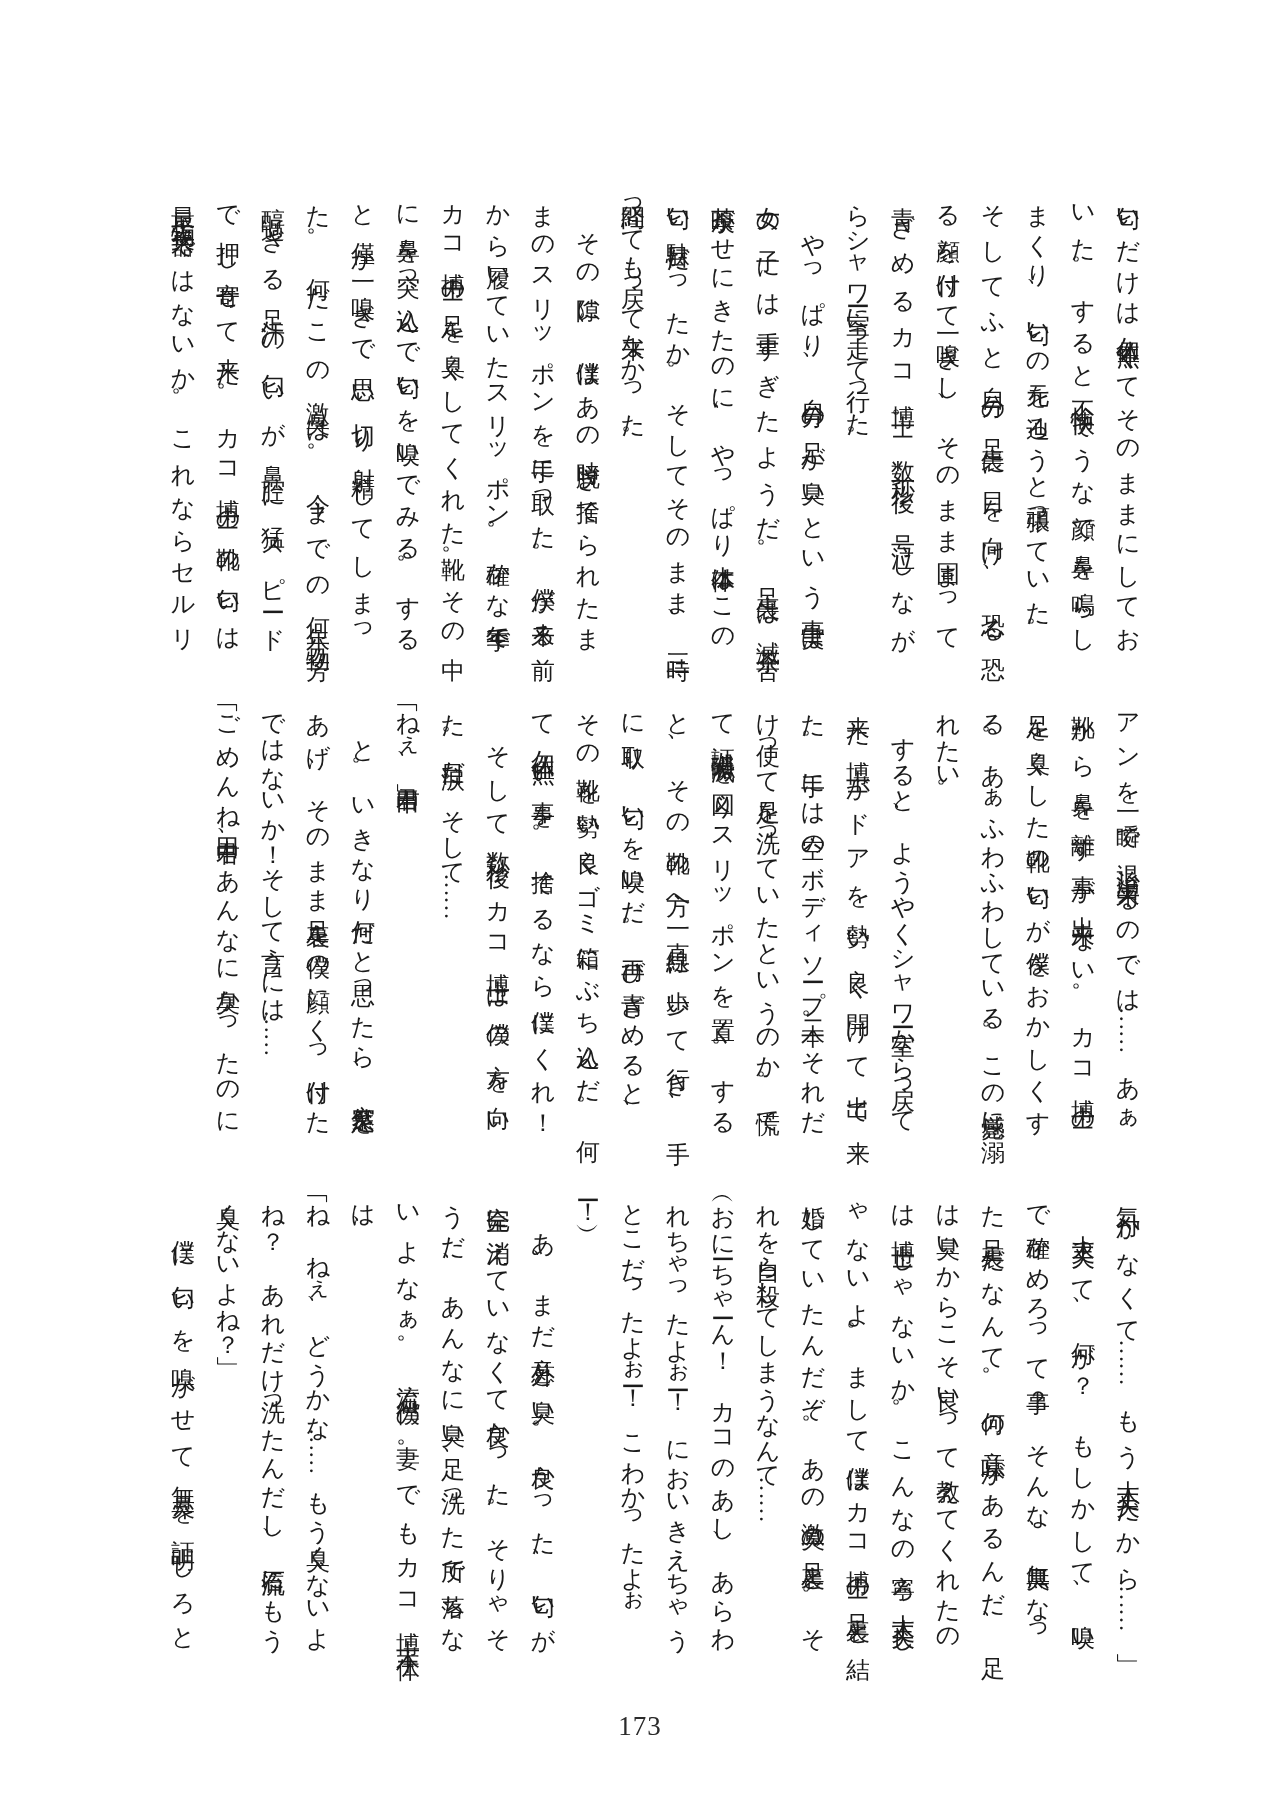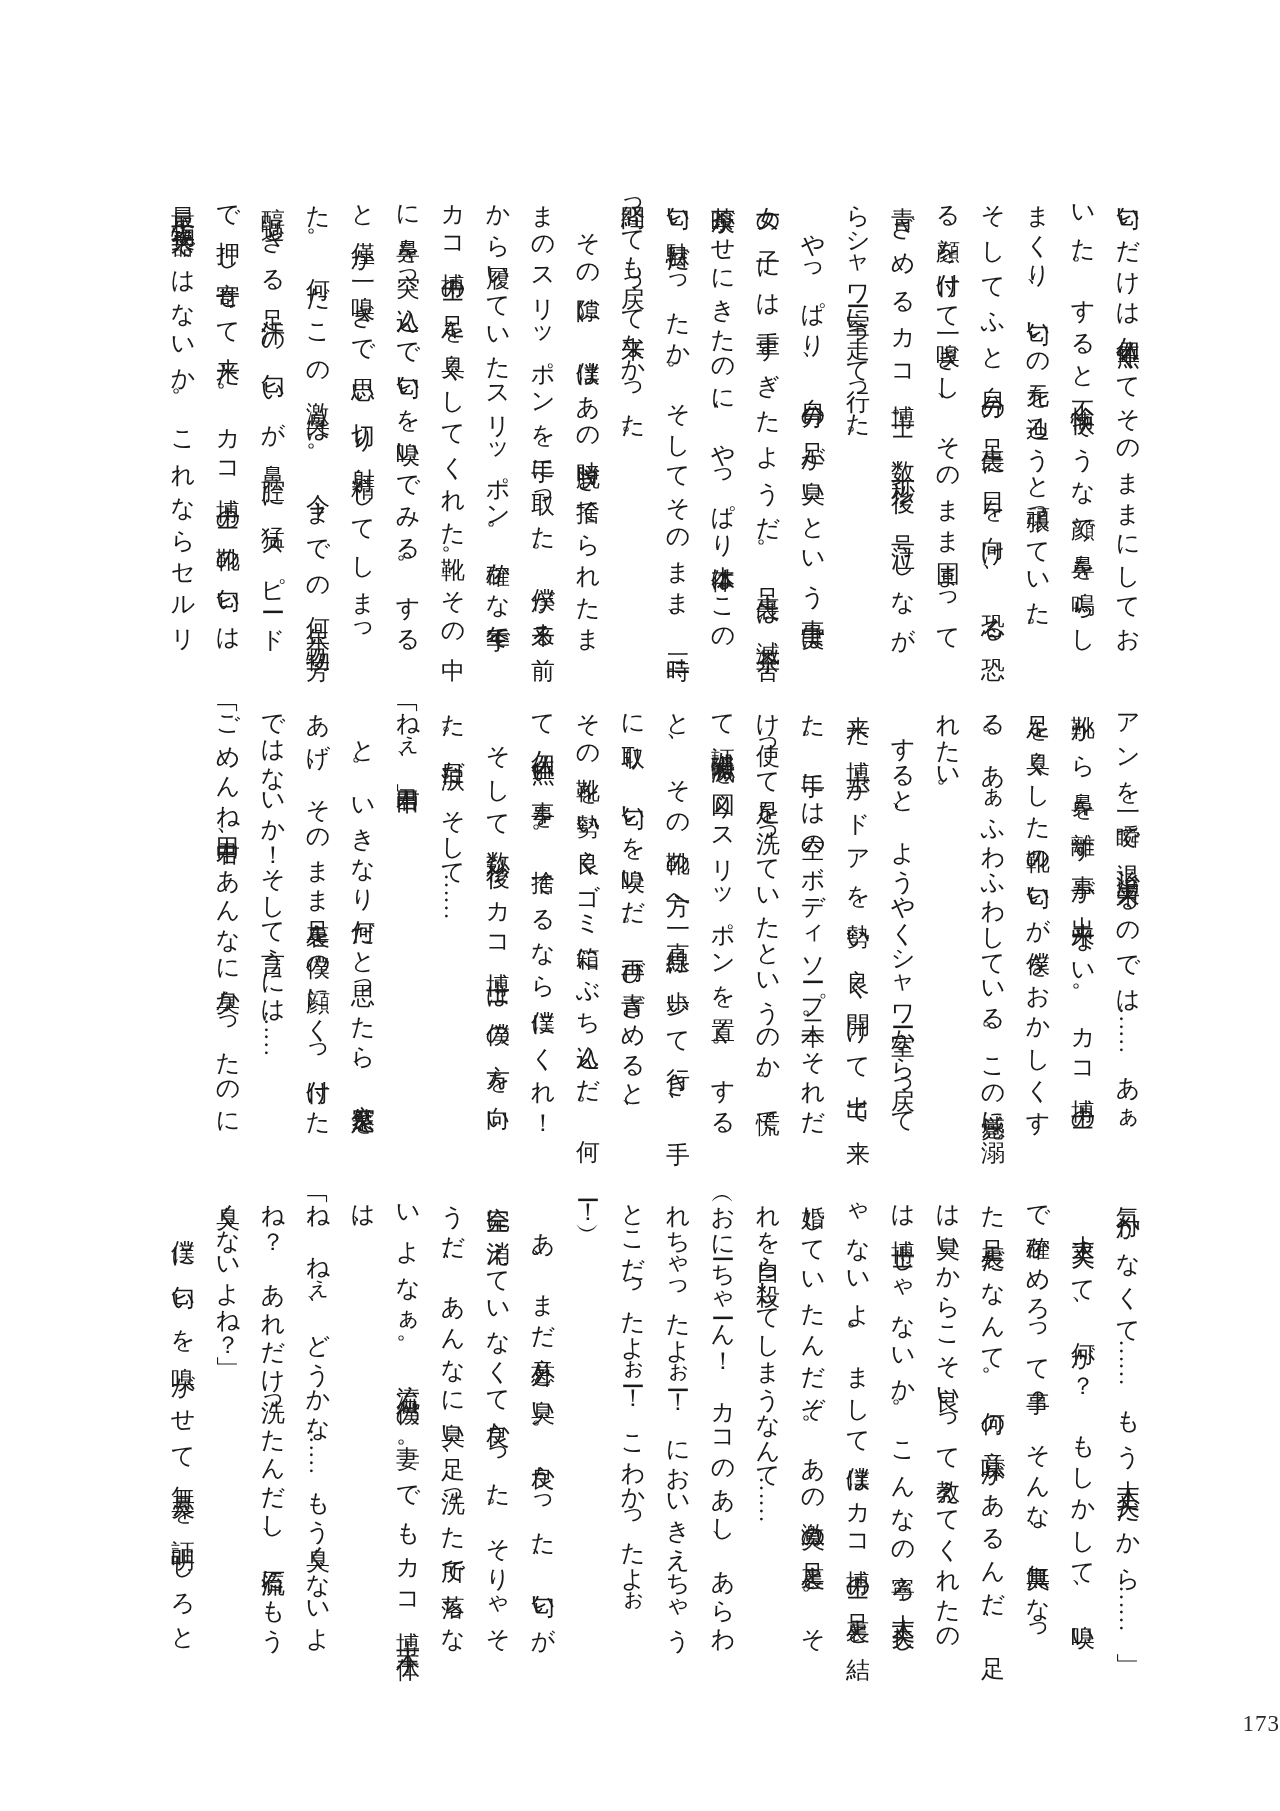--- a/index.html
+++ b/index.html
@@ -34,22 +34,22 @@
   }
   .band .col.fill {
     text-align: justify;
     text-align-last: justify;
   }
   .folio {
     position: absolute;
     top: 1711px;
     left: 0;
     width: 100%;
-    text-align: right;
-    font-size: 23px;
+    text-align: center;
+    font-size: 27px;
     letter-spacing: 1px;
     color: #2a2a2a;
   }
 </style>
 </head>
 <body>
 
 <main class="page">
   <section class="band" id="band-0">
       <div class="col fill">匂いだけは勿体無くてそのままにしてお</div>

